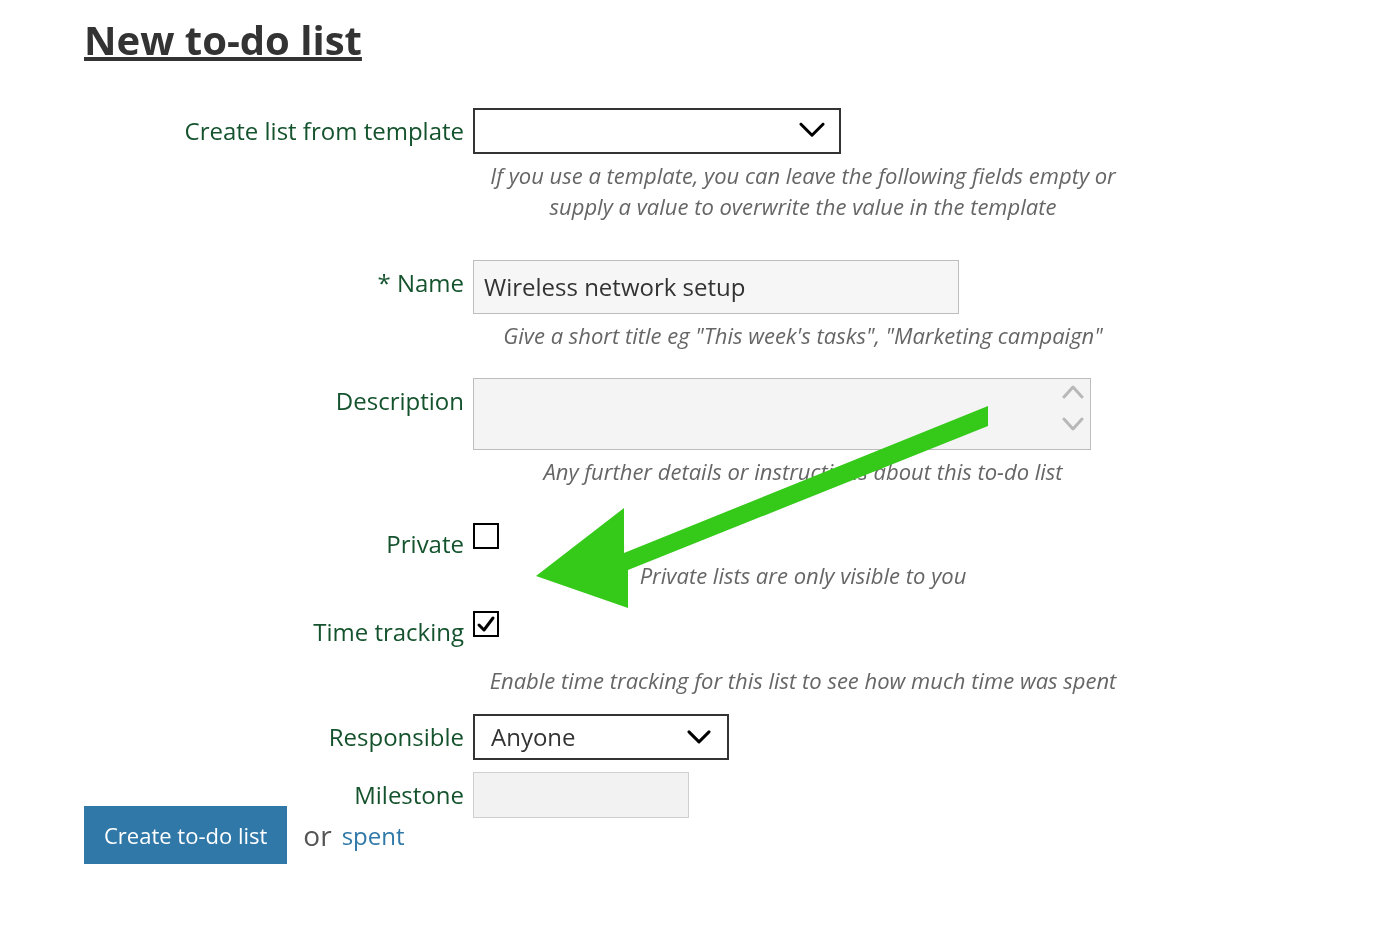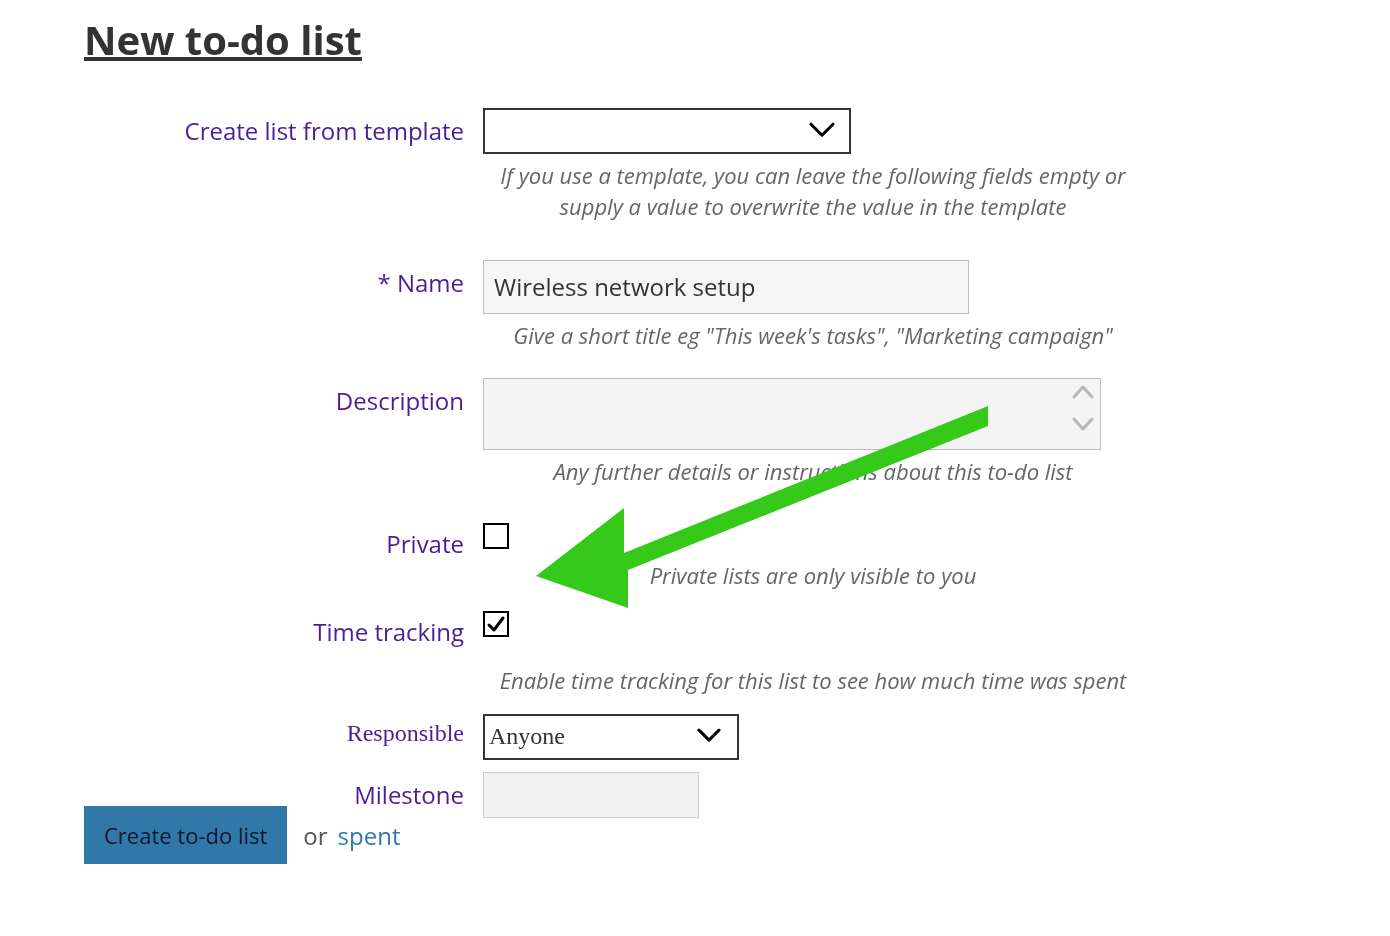--- a/index.html
+++ b/index.html
@@ -38,24 +38,24 @@
 
   .row {
     display: flex;
     align-items: flex-start;
     margin-bottom: 0;
   }
   .label-col {
     width: 380px;
     min-width: 380px;
     text-align: right;
-    padding-right: 19px;
+    padding-right: 9px;
     padding-top: 6px;
     font-size: 24px;
-    color: #4c1d95;
+    color: #14532d;
   }
   .field-col {
     flex: 1;
   }
   .hint {
     font-style: italic;
     color: #666;
     font-size: 22px;
     line-height: 1.4;
     margin-top: 6px;
@@ -143,21 +143,21 @@
   
   .select-resp {
     width: 256px;
     height: 46px;
     border: 2px solid #333;
     background: #fff;
     box-sizing: border-box;
     position: relative;
     display: flex;
     align-items: center;
-    padding: 0 4px;
+    padding: 0 16px;
     font-size: 24px;
     color: #333;
   }
   .select-resp .caret {
     position: absolute;
     right: 16px;
     top: 50%;
     transform: translateY(-55%);
   }
 
@@ -173,30 +173,30 @@
   
   .footer {
     position: absolute;
     left: 84px;
     top: 806px;
     display: flex;
     align-items: center;
   }
   .btn-primary {
     background: #2f78a8;
-    color: #0f172a;
+    color: #ffffff;
     border: none;
     padding: 14px 20px;
     font-size: 22px;
     font-family: inherit;
     cursor: pointer;
   }
   .footer .or {
     margin-left: 16px;
-    font-size: 24px;
+    font-size: 28px;
     color: #555;
   }
   .footer .cancel {
     margin-left: 10px;
     font-size: 24px;
     color: #2f78a8;
     cursor: pointer;
   }
 
   
@@ -267,21 +267,21 @@
       <div class="field-col">
         <div class="chk">
           <svg width="20" height="20" viewBox="0 0 20 20">
               <polyline points="3,11 8,16 17,4" fill="none" stroke="#000" stroke-width="3" stroke-linecap="round" stroke-linejoin="round"></polyline>
             </svg>
         </div>
         <div class="hint" style="margin-top:26px;">Enable time tracking for this list to see how much time was spent</div>
       </div>
     </div>
 
-    <div class="row" style="margin-top:18px;font-family:Liberation Serif, serif;">
+    <div class="row" style="margin-top:18px;">
       <div class="label-col">Responsible</div>
       <div class="field-col">
         <div class="select-resp">
           <span>Anyone</span>
           <span class="caret">
             <svg width="24" height="15" viewBox="0 0 24 15">
                 <polyline points="2,2 12,12 22,2" fill="none" stroke="#000" stroke-width="3" stroke-linecap="round" stroke-linejoin="round"></polyline>
               </svg>
           </span>
         </div>

